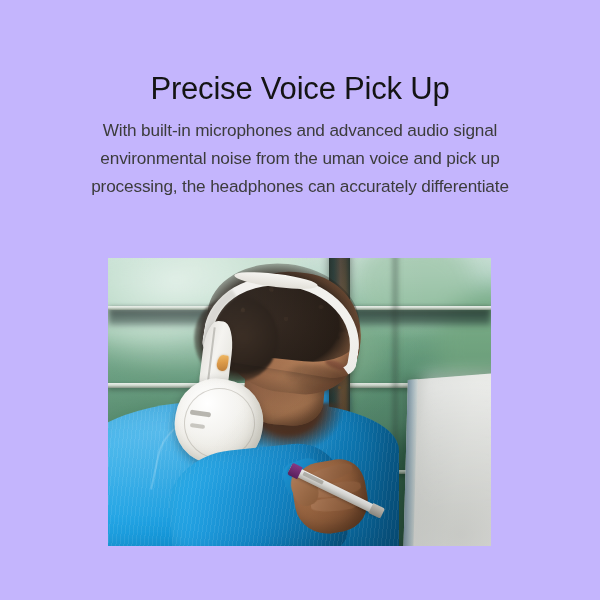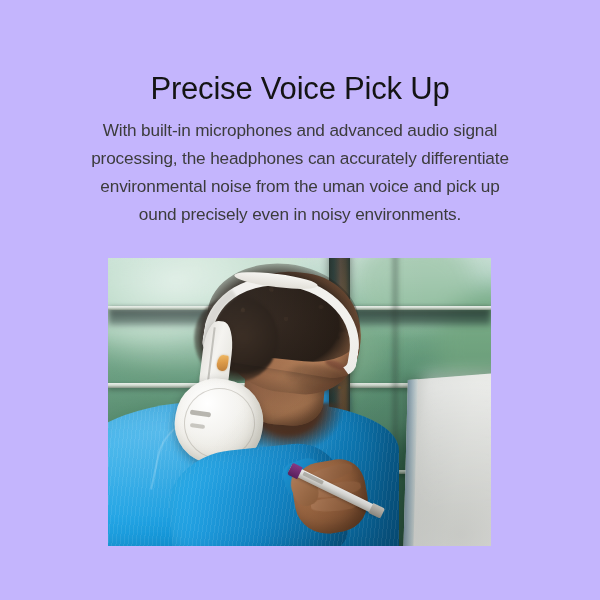--- a/index.html
+++ b/index.html
@@ -693,23 +693,22 @@
 </style>
 </head>
 <body>
 
 <div class="page">
 
   <h1 class="headline">Precise Voice Pick Up</h1>
 
   <p class="bodycopy">
     <span class="ln">With built-in microphones and advanced audio signal</span>
+    <span class="ln">environmental noise from the uman voice and pick up</span>
     <span class="ln">processing, the headphones can accurately differentiate</span>
-    <span class="ln">environmental noise from the uman voice and pick up</span>
-    <span class="ln">ound precisely even in noisy environments.</span>
   </p>
 
   <div class="photo" aria-label="Man wearing white over-ear headphones in profile, holding a pen, seated by a window">
     <div class="photo-inner">
 
       <div class="bg-glass"></div>
 
       <div class="foliage">
         <div class="blob" style="left:2%;top:6%;width:30%;height:26%;background:#a8cdb0;opacity:.8"></div>
         <div class="blob" style="left:24%;top:-4%;width:26%;height:24%;background:#cbe0c9;opacity:.75"></div>

